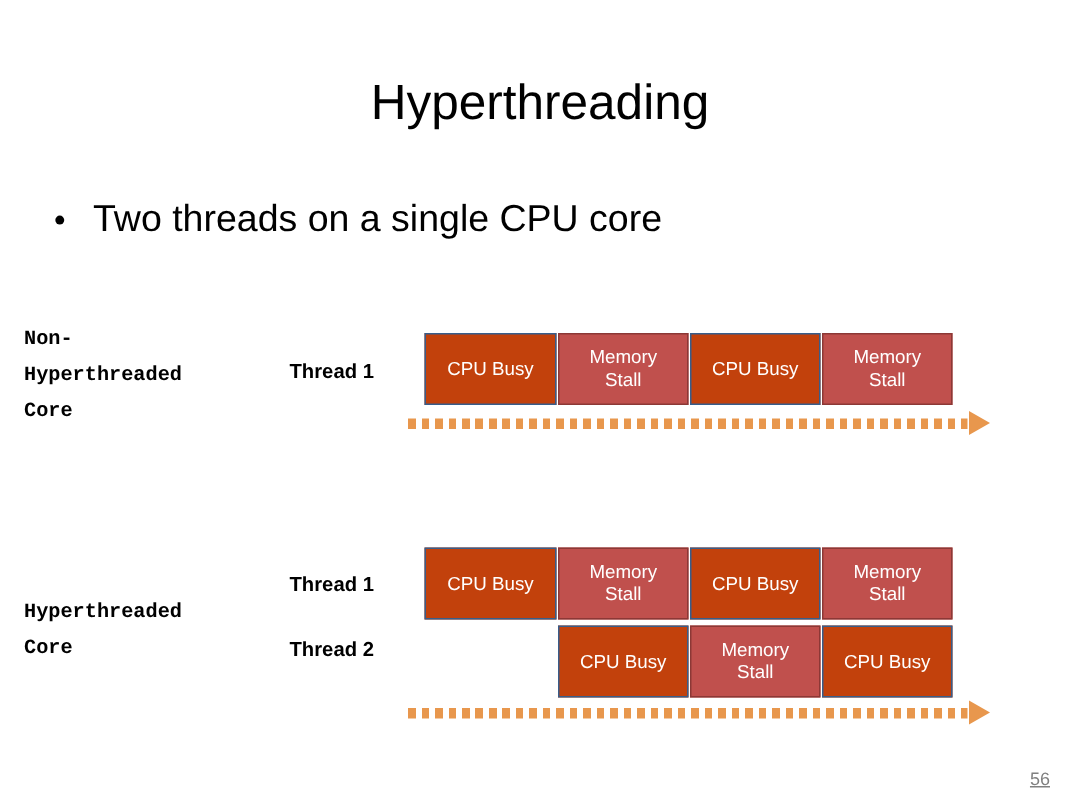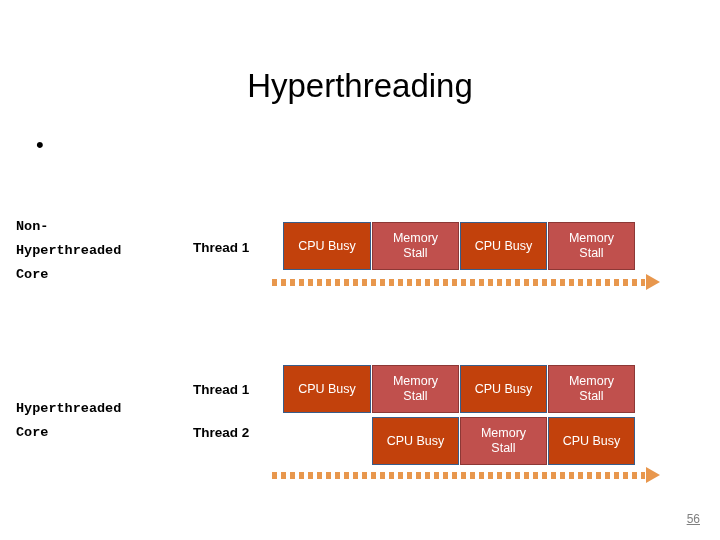--- a/index.html
+++ b/index.html
@@ -28,21 +28,20 @@
     left: 36px;
     top: 48px;
     width: 648px;
     text-align: center;
     font-size: 33px;
     font-weight: normal;
     color: #000000;
     line-height: 40px;
     letter-spacing: 0px;
     white-space: nowrap;
-    margin-top: 18px;
   }
 
   
   .bullet-row {
     position: absolute;
     left: 36px;
     top: 130px;
     width: 648px;
     display: flex;
     align-items: baseline;
@@ -155,20 +154,21 @@
 </style>
 </head>
 <body>
 
 <div class="slide">
 
   <div class="title">Hyperthreading</div>
 
   <div class="bullet-row">
     <span class="bullet-mark">•</span>
+    <span class="bullet-text">Two threads on a single CPU core</span>
   </div>
 
   <div class="section-label" id="label-non-ht">Non-
 Hyperthreaded
 Core</div>
 
   <div class="thread-label" id="thread-label-a">Thread 1</div>
 
   <div class="block busy" style="left:283px; top:222px; width:88px;">CPU Busy</div>
   <div class="block stall" style="left:372px; top:222px; width:87px;">Memory

